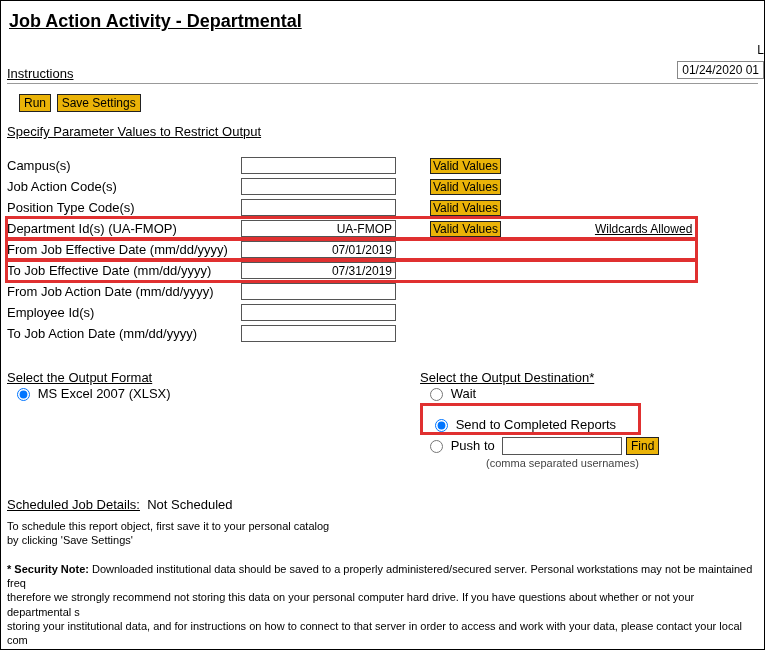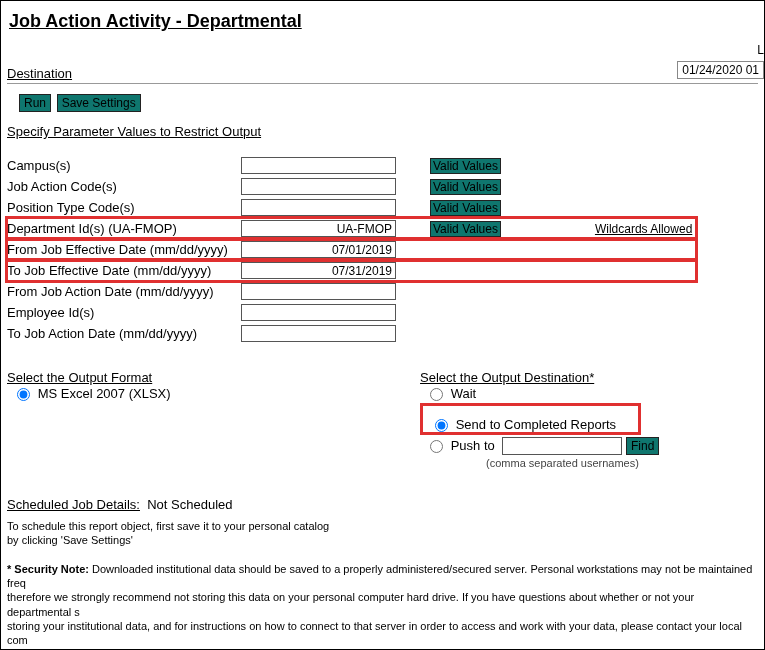--- a/index.html
+++ b/index.html
@@ -3,21 +3,21 @@
 <meta charset="utf-8">
 <style>
   html,body{margin:0;padding:0;font-family:Arial,Helvetica,sans-serif;font-size:13px;color:#000;}
   .frame{border:1px solid #000;width:765px;height:650px;box-sizing:border-box;overflow:hidden;position:relative;background:#fff;}
   .inner{padding:8px 6px 0 6px;}
   h1{font-size:18px;font-weight:bold;text-decoration:underline;margin:2px 0 6px 2px;}
   .topright{position:absolute;right:0;top:42px;font-size:12px;text-align:right;}
   .topright .datebox{border:1px solid #888;padding:1px 4px;display:inline-block;margin-top:4px;font-size:12px;}
   .linkish{text-decoration:underline;color:#000;}
   hr.rule{border:none;border-top:1px solid #999;margin:2px 0 10px 0;}
-  button{font-family:inherit;font-size:12px;padding:1px 4px;background:#0f766e;border:1px solid #222;}
+  button{font-family:inherit;font-size:12px;padding:1px 4px;background:#eab308;border:1px solid #222;}
   .toolbar{margin:6px 0 12px 12px;}
   .toolbar button{margin-right:2px;}
   .section-label{text-decoration:underline;font-size:13px;margin-bottom:8px;display:block;}
   table.params{border-collapse:collapse;margin-top:16px;}
   table.params td{padding:2px 4px 2px 0;vertical-align:middle;font-size:13px;}
   table.params td.labelcell{width:230px;white-space:nowrap;}
   .inputbox{border:1px solid #555;height:17px;width:155px;padding:0 3px;font-size:12px;box-sizing:border-box;text-align:right;}
   .vvcell{padding-left:30px !important;}
   .vvbtn{font-size:12px;padding:0 2px;}
   .wildcard{font-size:12px;text-decoration:underline;}
@@ -43,21 +43,21 @@
     <div class="inner">
 
 <h1>Job Action Activity - Departmental</h1>
 
 <div class="topright">
   <div>L</div>
   <div class="datebox">01/24/2020 01</div>
 </div>
 
 <div style="margin-top:34px;">
-  <span class="linkish">Destination</span>
+  <span class="linkish">Instructions</span>
 </div>
 <hr class="rule">
 
 <div class="toolbar">
   <button>Run</button>
   <button>Save Settings</button>
 </div>
 
 <span class="section-label">Specify Parameter Values to Restrict Output</span>
 

